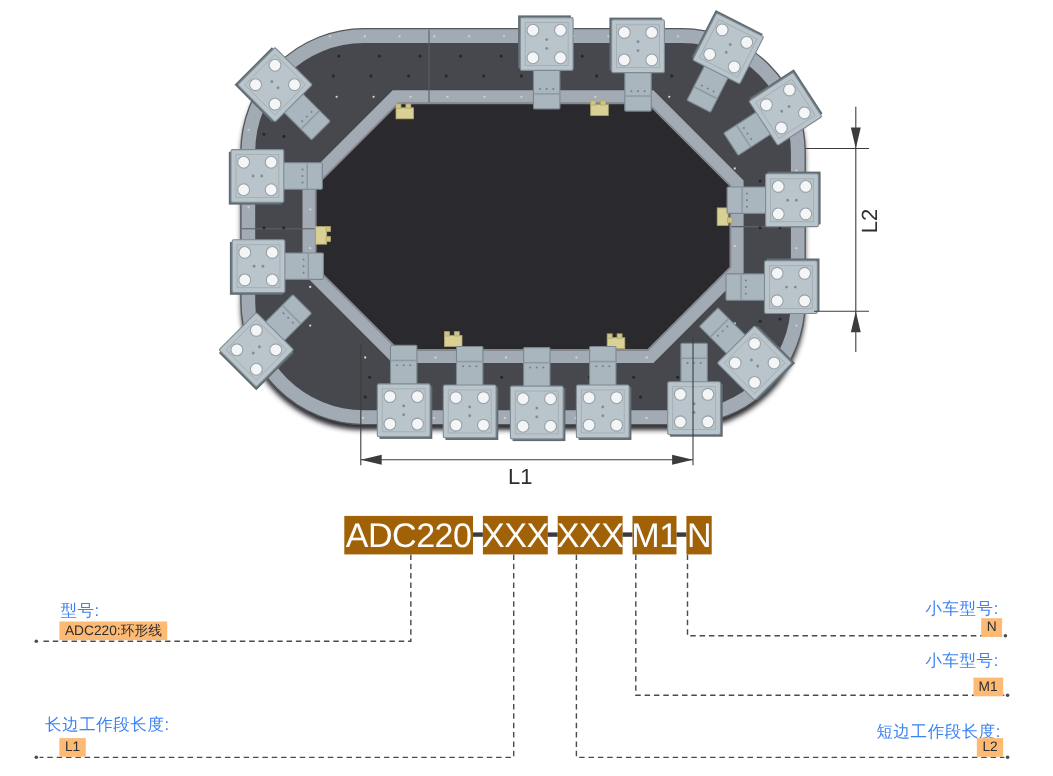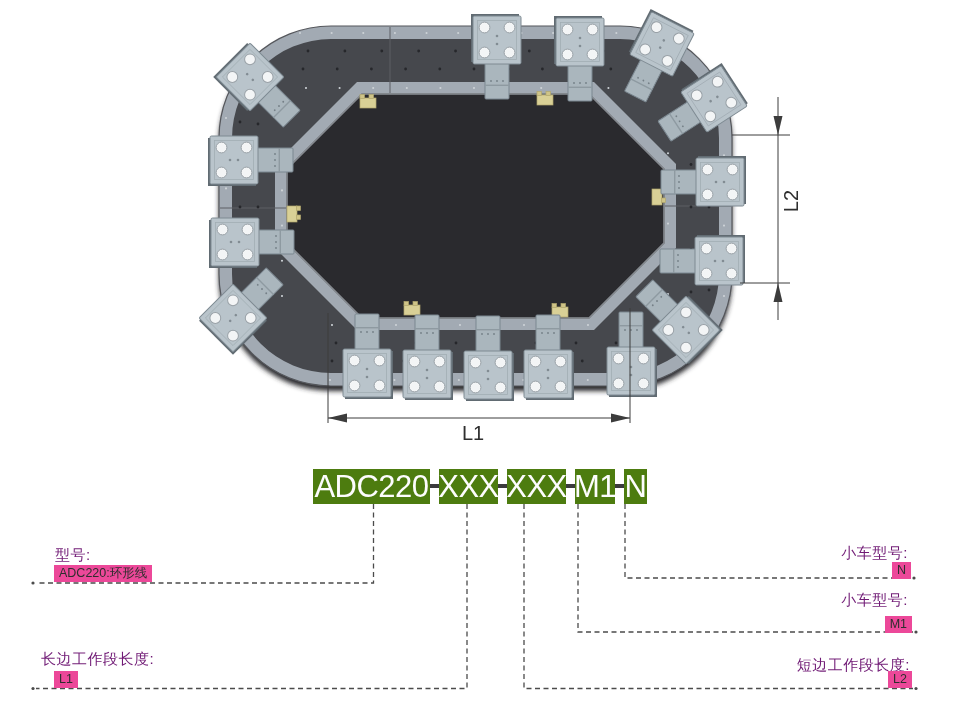--- a/index.html
+++ b/index.html
@@ -3,32 +3,32 @@
 <meta charset="utf-8">
 <style>
   html,body{margin:0;padding:0;background:#ffffff;}
   #stage{
     position:relative;width:957px;height:705px;background:#ffffff;overflow:hidden;
     font-family:"Liberation Sans","DejaVu Sans",sans-serif;color:#383838;
   }
   #scene{position:absolute;left:0;top:0;}
   
   .code-seg{
-    position:absolute;top:469px;height:35px;background:#4d7c0f;color:#fdfdfd;
+    position:absolute;top:469px;height:35px;background:#a16207;color:#fdfdfd;
     display:flex;align-items:center;justify-content:center;
     font-size:31px;letter-spacing:-0.5px;line-height:35px;white-space:nowrap;
   }
   .code-dash{position:absolute;top:484px;width:9px;height:4px;background:#3b3b3d;}
   
   .lbl{
-    position:absolute;font-size:15px;letter-spacing:0.5px;color:#701a75;white-space:nowrap;
+    position:absolute;font-size:15px;letter-spacing:0.5px;color:#3b82f6;white-space:nowrap;
   }
   .lbl.right{text-align:right;}
   .chip{
-    position:absolute;background:#ec4899;color:#2e2e2e;font-size:12.5px;line-height:15px;
+    position:absolute;background:#fdba74;color:#2e2e2e;font-size:12.5px;line-height:15px;
     padding:1px 5px 1px 5px;white-space:nowrap;
   }
 </style>
 </head>
 <body>
 
 <div id="stage">
 
   <svg id="scene" width="957" height="705" viewBox="0 0 957 705">
     <defs>

